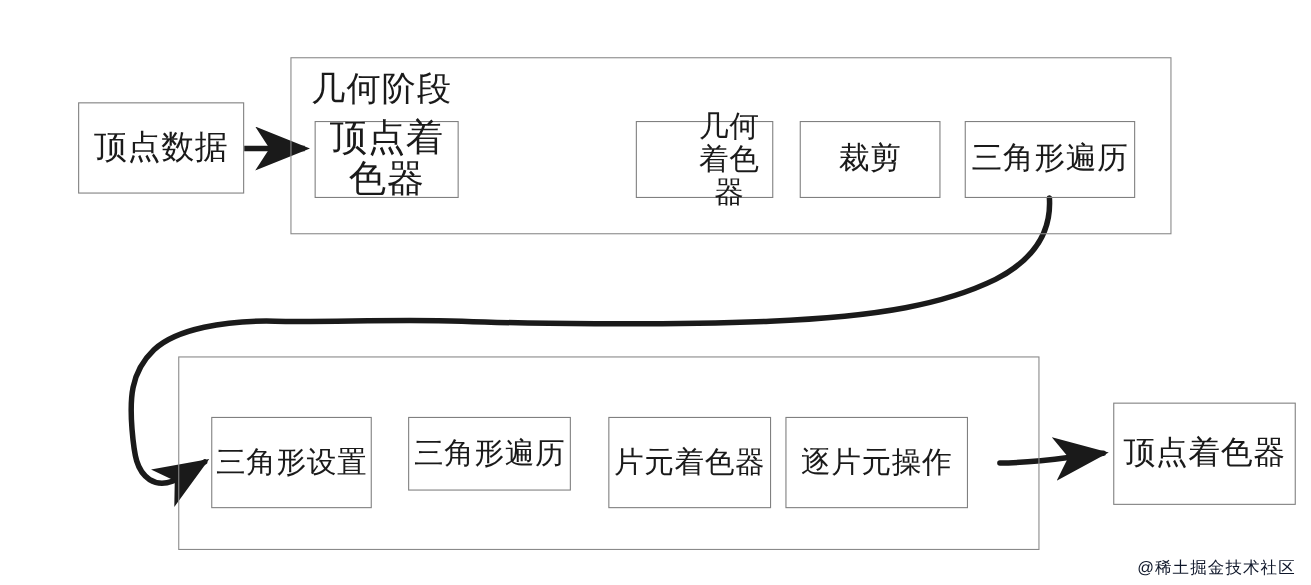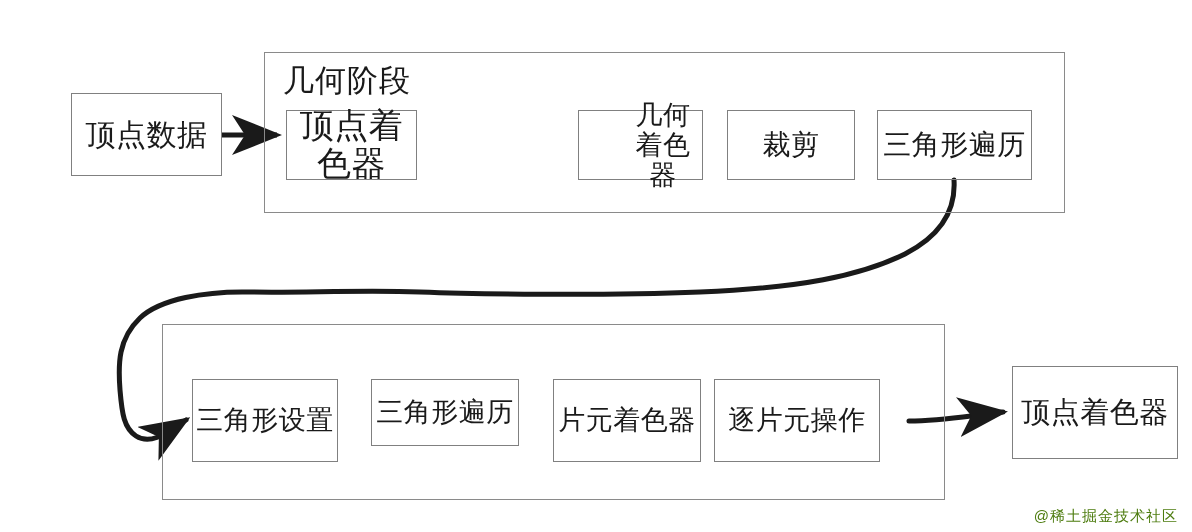--- a/index.html
+++ b/index.html
@@ -97,21 +97,21 @@
     left: 714px; top: 379px; width: 166px; height: 83px; font-size: 27px;
   }
   #node-screen-image {
     left: 1012px; top: 366px; width: 166px; height: 93px; font-size: 29px;
   }
   #watermark {
     position: absolute;
     right: 14px;
     bottom: 6px;
     font-size: 15px;
-    color: #4d7c0f;
+    color: #0f172a;
     letter-spacing: 1px;
     font-family: "Liberation Sans", sans-serif;
     z-index: 5;
     white-space: nowrap;
   }
   .line-1 { display:block; }
   .line-2 { display:block; }
 </style>
 </head>
 <body>

